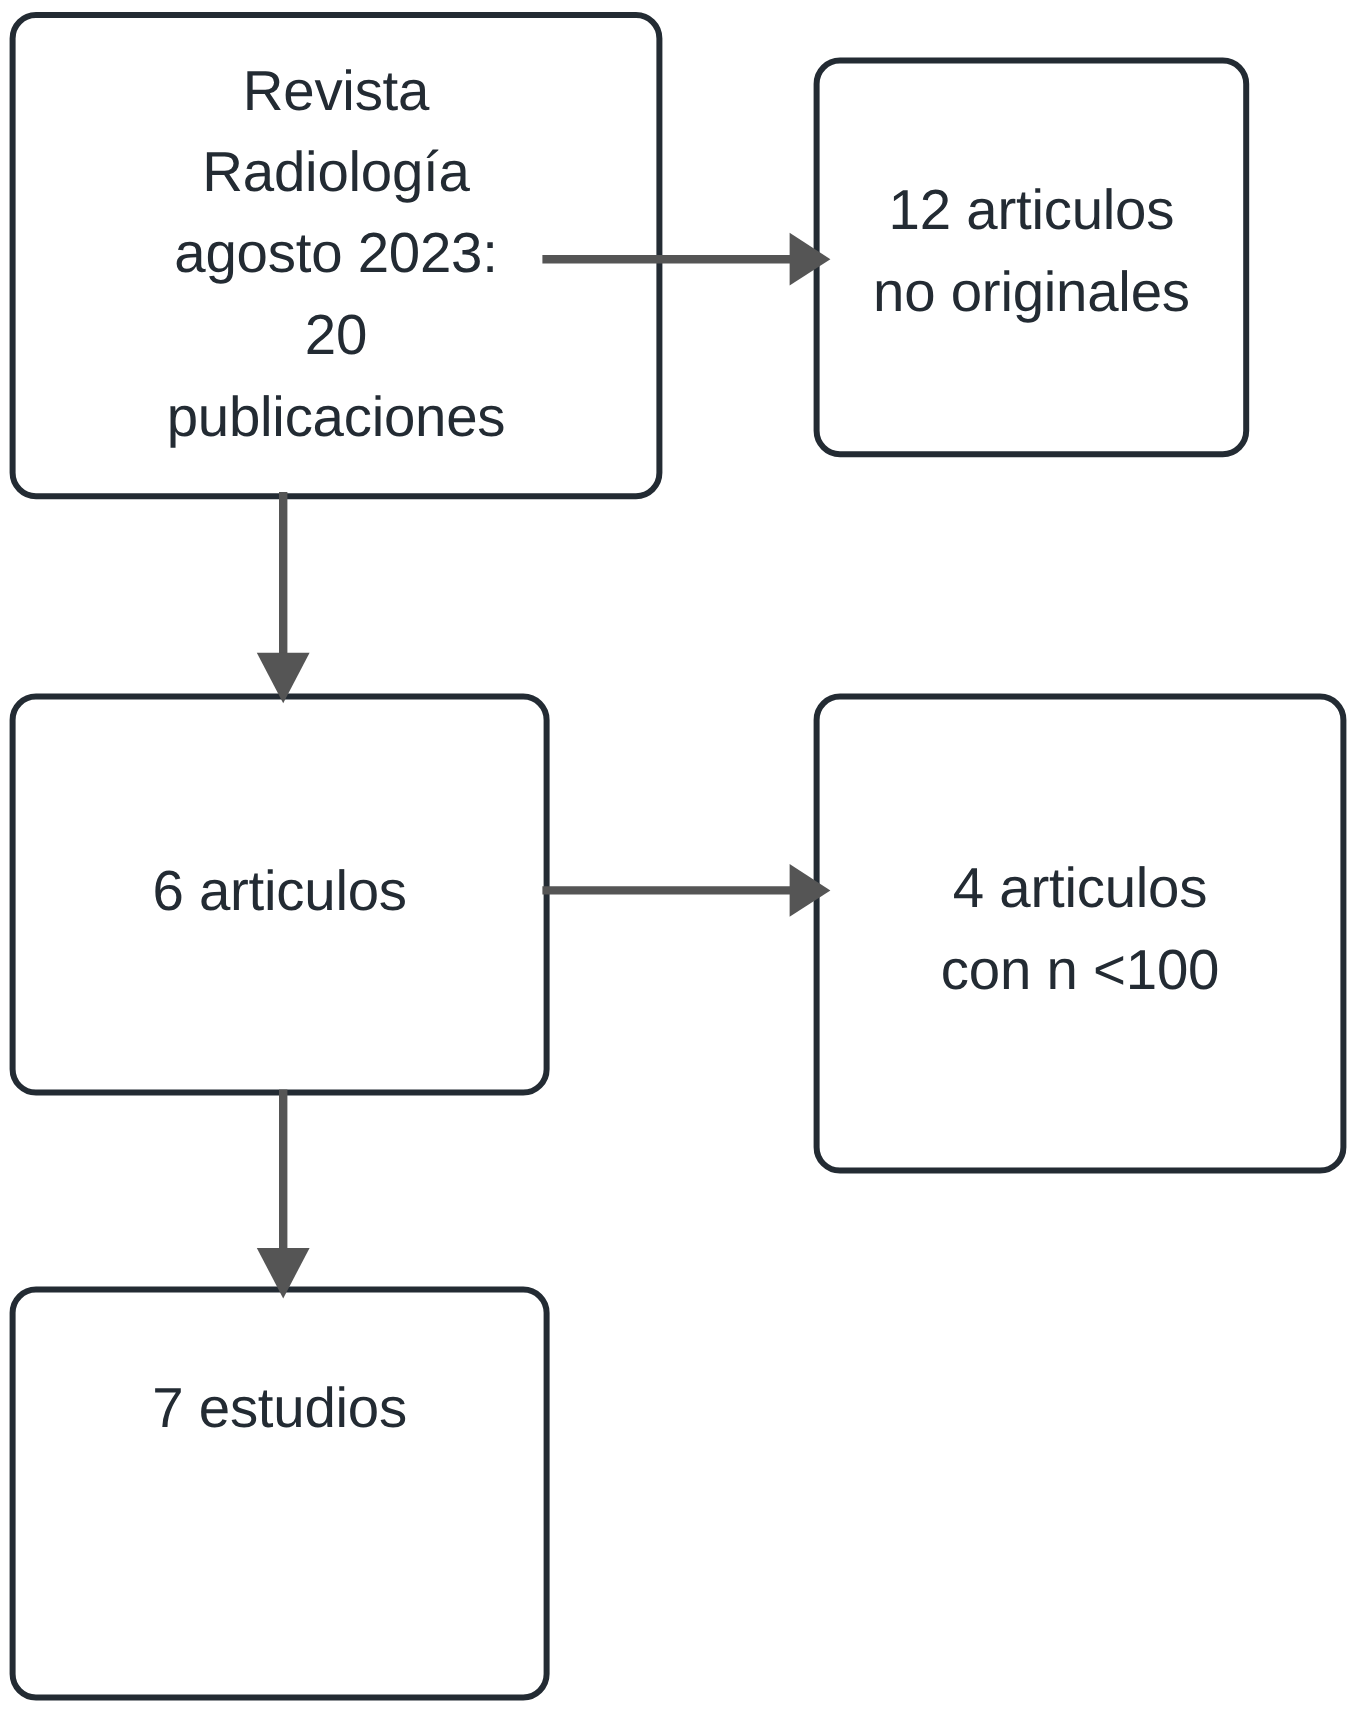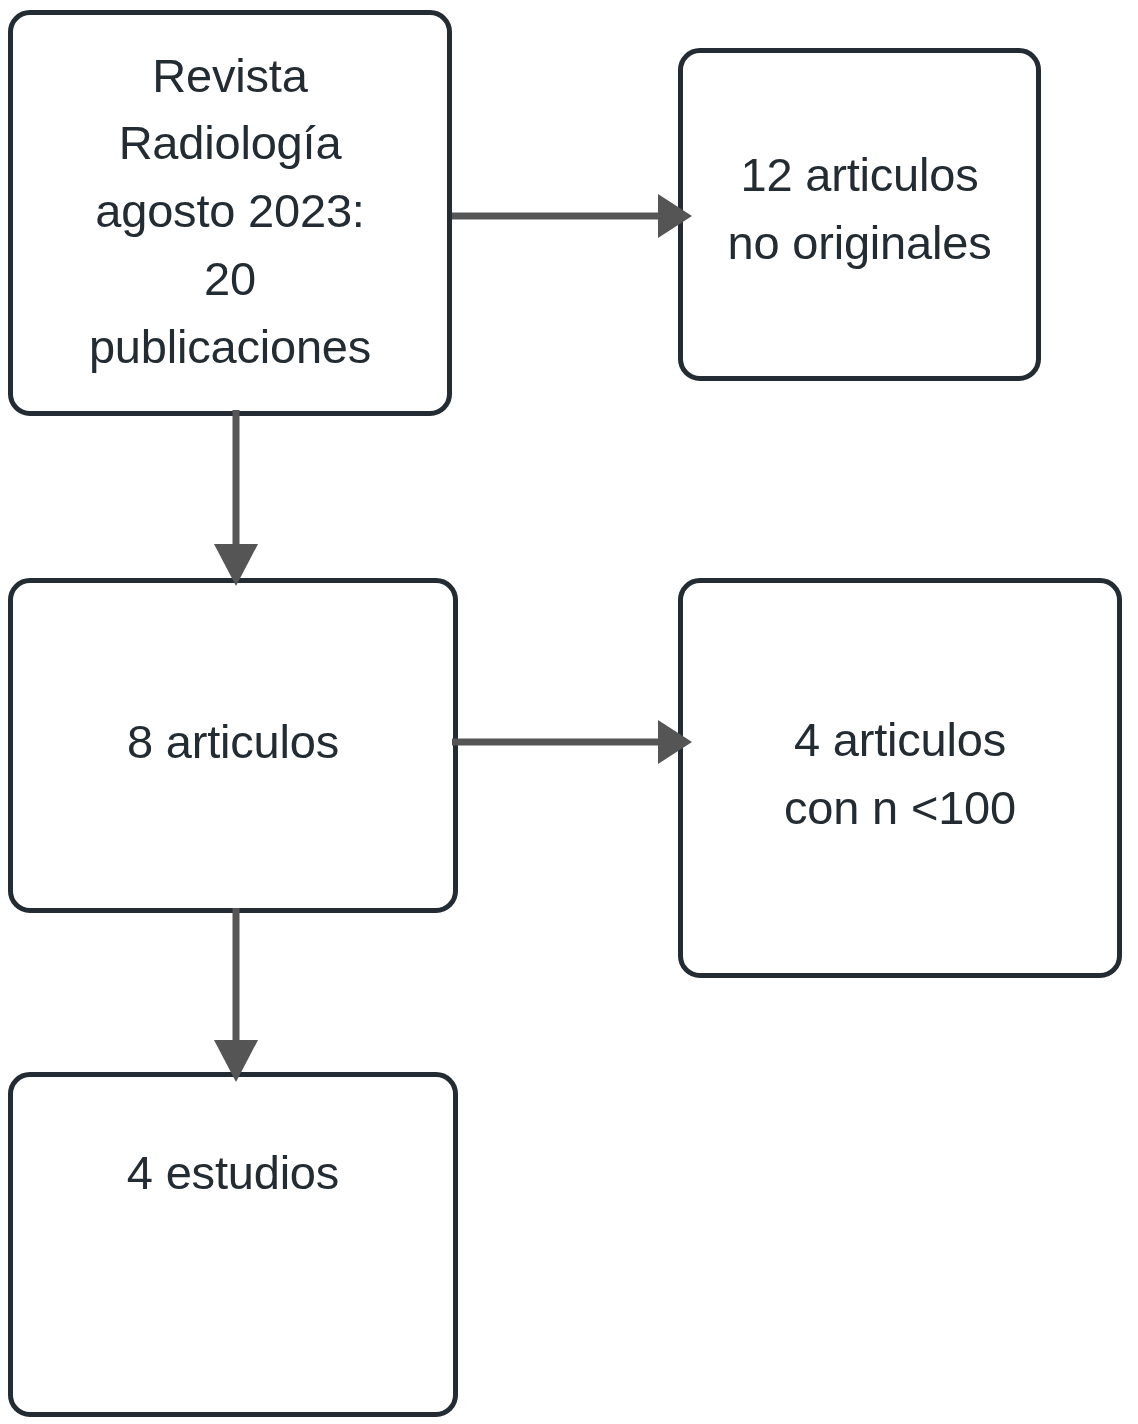--- a/index.html
+++ b/index.html
@@ -26,21 +26,21 @@
     justify-content: center;
     text-align: center;
     color: #232b33;
     font-size: 47px;
     line-height: 1.44;
     letter-spacing: -0.2px;
     white-space: pre-line;
     padding: 0 10px;
   }
   
-  #node-source   { left: 8px;   top: 10px;   width: 444px; height: 406px; }
+  #node-source   { left: 8px;   top: 10px;   width: 544px; height: 406px; }
   #node-excl-1   { left: 678px; top: 48px;   width: 363px; height: 333px; }
   #node-stage-2  { left: 8px;   top: 578px;  width: 450px; height: 335px; }
   #node-excl-2   { left: 678px; top: 578px;  width: 444px; height: 400px; }
   #node-final    { left: 8px;   top: 1072px; width: 450px; height: 345px; }
 
   
   #node-source .node-label { transform: translateY(-2px); }
   #node-stage-2 .node-label { transform: translateY(-4px); }
   #node-final .node-label  { transform: translateY(-72px); }
   #node-excl-1 .node-label { transform: translateY(-6px); }
@@ -67,30 +67,30 @@
 20
 publicaciones</span>
   </div>
 
   <div class="node" id="node-excl-1">
     <span class="node-label">12 articulos
 no originales</span>
   </div>
 
   <div class="node" id="node-stage-2">
-    <span class="node-label">8 articulos</span>
+    <span class="node-label">6 articulos</span>
   </div>
 
   <div class="node" id="node-excl-2">
     <span class="node-label">4 articulos
 con n &lt;100</span>
   </div>
 
   <div class="node" id="node-final">
-    <span class="node-label">4 estudios</span>
+    <span class="node-label">7 estudios</span>
   </div>
 
   <div class="edge" id="edge-source-to-excl1">
     <svg width="240" height="52" viewBox="0 0 240 52">
       <line x1="0" y1="26" x2="212" y2="26" stroke="#555555" stroke-width="7"></line>
       <polygon points="206,4 240,26 206,48" fill="#555555"></polygon>
     </svg>
   </div>
 
   <div class="edge" id="edge-source-to-stage2">

